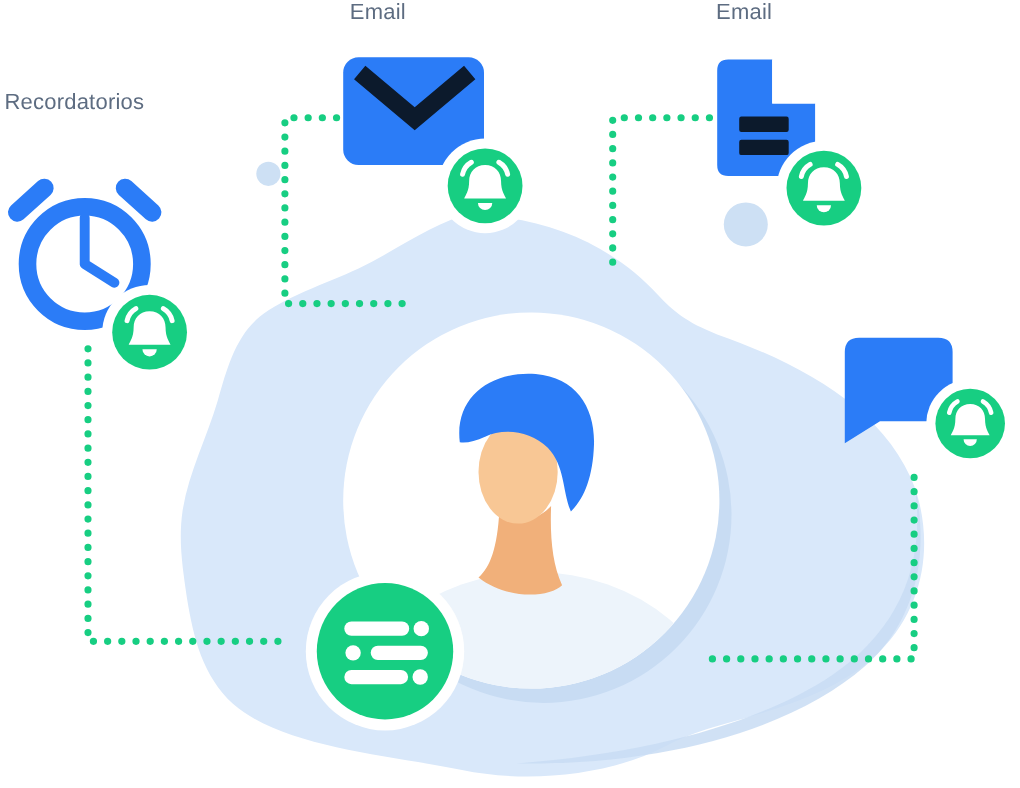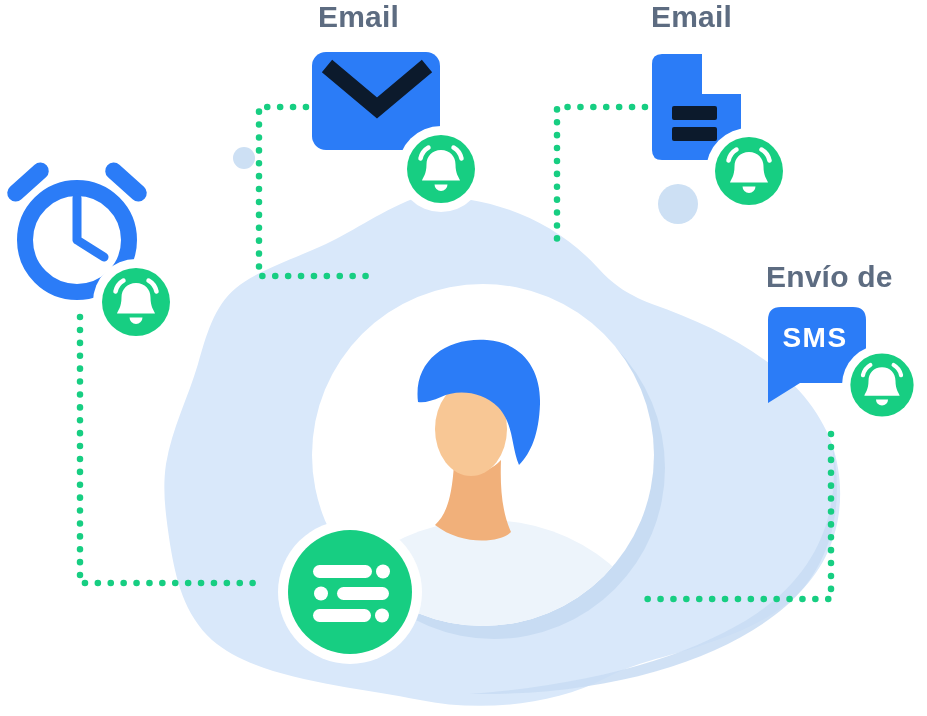--- a/index.html
+++ b/index.html
@@ -15,21 +15,21 @@
     --light-circle:#cde0f4;
   }
   html,body{margin:0;padding:0;background:#fff;}
   .stage{
     position:relative;width:927px;height:716px;overflow:hidden;background:#fff;
     font-family:"Liberation Sans", sans-serif;
   }
   .stage svg{position:absolute;left:0;top:0;}
   .label{
     position:absolute;color:var(--label-text,#5d6c81);
-    font-size:30px;font-weight:700;letter-spacing:.2px;white-space:nowrap;
+    font-size:20px;font-weight:400;letter-spacing:.2px;white-space:nowrap;
   }
   #lab-rec{left:4px;top:82px;}
   #lab-email{left:318px;top:0px;}
   #lab-notas{left:651px;top:0px;}
   #lab-sms{left:766px;top:260px;}
   .sms-text{
     position:absolute;left:768px;top:322px;width:94px;text-align:center;
     color:#fff;font-size:28px;font-weight:700;letter-spacing:1.5px;
   }
   
@@ -159,18 +159,17 @@
         <circle class="f-white" cx="32" cy="23.5" r="7"></circle>
       </g>
     </g>
 
     <use href="#bellBadge" transform="translate(136,302)"></use>
     <use href="#bellBadge" transform="translate(441,169)"></use>
     <use href="#bellBadge" transform="translate(749,171)"></use>
     <use href="#bellBadge" transform="translate(882,385) scale(0.93)"></use>
   </svg>
 
+  <div class="label" id="lab-rec">Recordatorios</div>
   <div class="label" id="lab-email">Email</div>
   <div class="label" id="lab-notas">Email</div>
-  <div class="label" id="lab-sms">Envío de</div>
-  <div class="sms-text">SMS</div>
 
 </div>
 
 </body></html>

